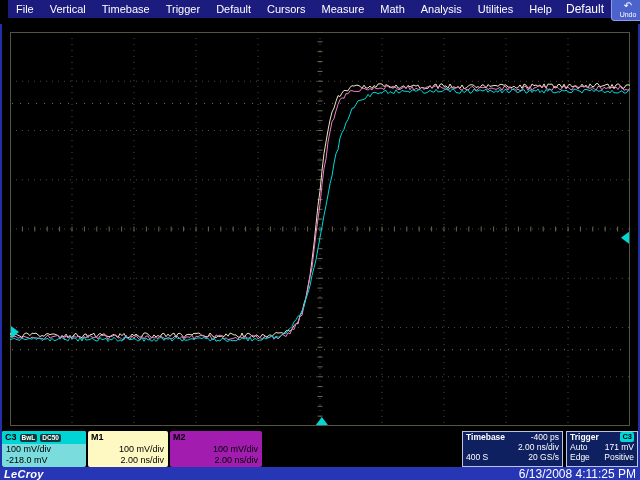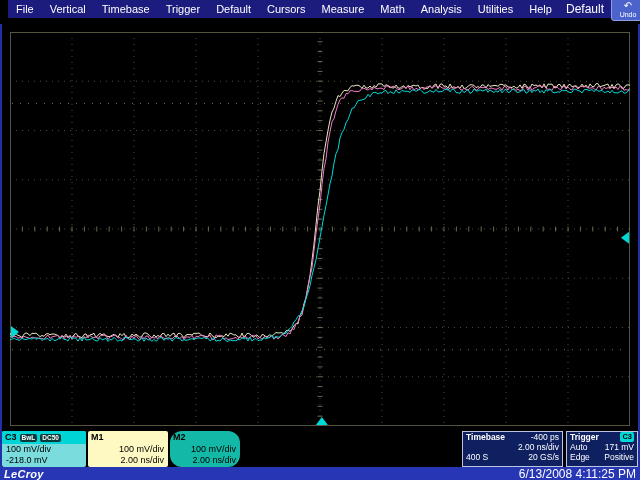--- a/index.html
+++ b/index.html
@@ -32,21 +32,21 @@
   
   .ch-box{position:absolute;top:431px;height:36px;border-radius:2px;overflow:hidden;
     color:#000;font-size:9px;line-height:1.2;z-index:5;cursor:pointer;}
   .ch-head{display:flex;align-items:center;gap:3px;padding:1px 3px;font-weight:bold;font-size:9px;height:11px;}
   .chip{font-size:6.5px;font-weight:bold;color:#fff;background:#0c3a3a;border-radius:2px;padding:0 2px;line-height:8px;}
   .ch-line{padding:0 4px;}
   .box-c3{left:2px;width:84px;background:#7adcdc;}
   .box-c3 .ch-head{background:#00d4d4;}
   .box-m1{left:88px;width:80px;background:#fef9c3;}
   .box-m1 .ch-line{text-align:right;}
-  .box-m2{left:170px;width:70px;background:#14b8a6;border-radius:12px;}
+  .box-m2{left:170px;width:92px;background:#a21caf;}
   .box-m2 .ch-line{text-align:right;}
   .info-box{position:absolute;top:431px;height:36px;background:#0e2060;border:1px solid #bcc4de;
     color:#fff;font-size:8.5px;line-height:1.2;z-index:5;box-sizing:border-box;cursor:pointer;}
   .info-row{display:flex;justify-content:space-between;padding:0 3px;}
   .info-row.right{justify-content:flex-end;}
   .info-title{font-weight:bold;}
   .tb-box{left:462px;width:101px;}
   .trig-box{left:566px;width:72px;}
   .src-chip{background:#00d8d8;color:#000;font-weight:bold;font-size:7.5px;border-radius:2px;padding:0 2px;line-height:9px;}
   

